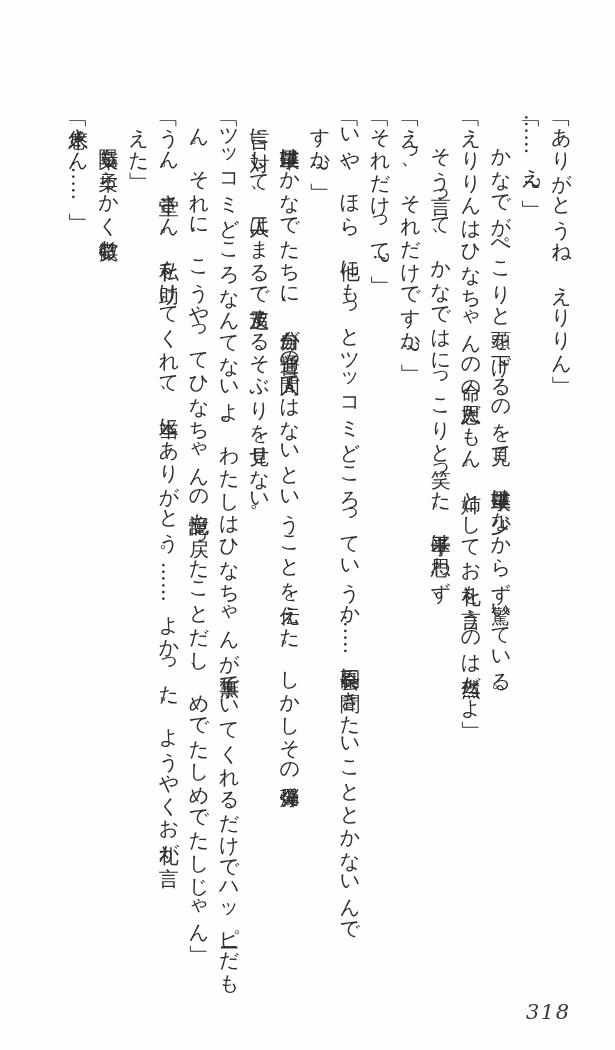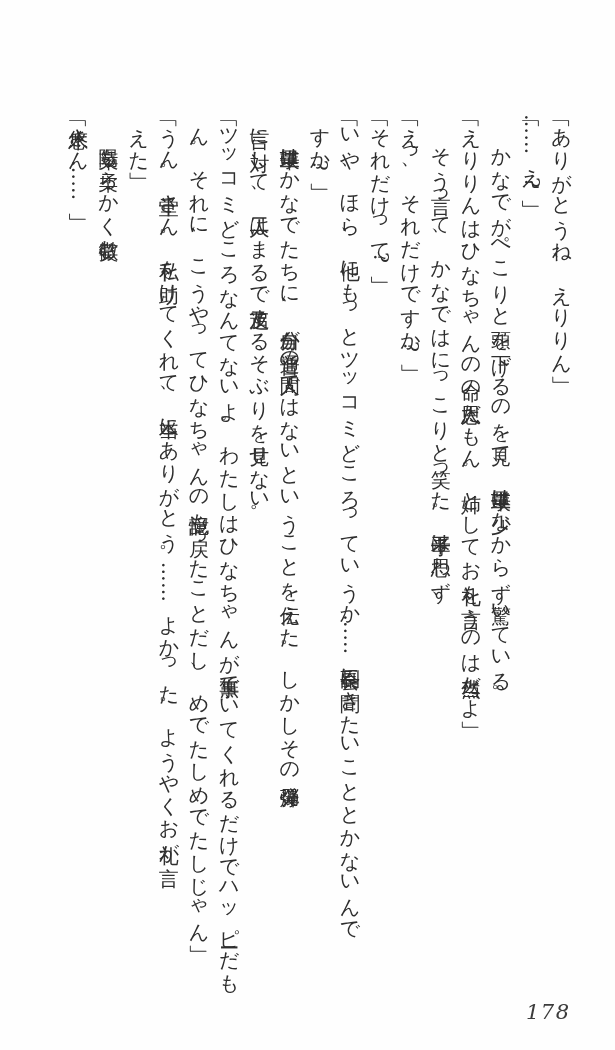--- a/index.html
+++ b/index.html
@@ -57,14 +57,14 @@
       <div class="line">すか?」</div>
       <div class="line indent">瑛里華はかなでたちに、自分が普通の人間ではないということを伝えた。しかしその爆弾発</div>
       <div class="line">言に対して、二人はまるで追及するそぶりを見せない。</div>
       <div class="line">「ツッコミどころなんてないよ。わたしはひなちゃんが無事でいてくれるだけでハッピーだも</div>
       <div class="line">ん。それに、こうやってひなちゃんの記憶も戻ったことだし、めでたしめでたしじゃん」</div>
       <div class="line">「うん。千堂さん。私を助けてくれて、本当にありがとう。……よかった。ようやくお礼が言</div>
       <div class="line">えた」</div>
       <div class="line indent">陽菜も柔らかく微笑む。</div>
       <div class="line">「悠木さん……」</div>
     </div>
-  <div class="page-number">178</div>
+  <div class="page-number">318</div>
 </div>
 
 </body></html>

